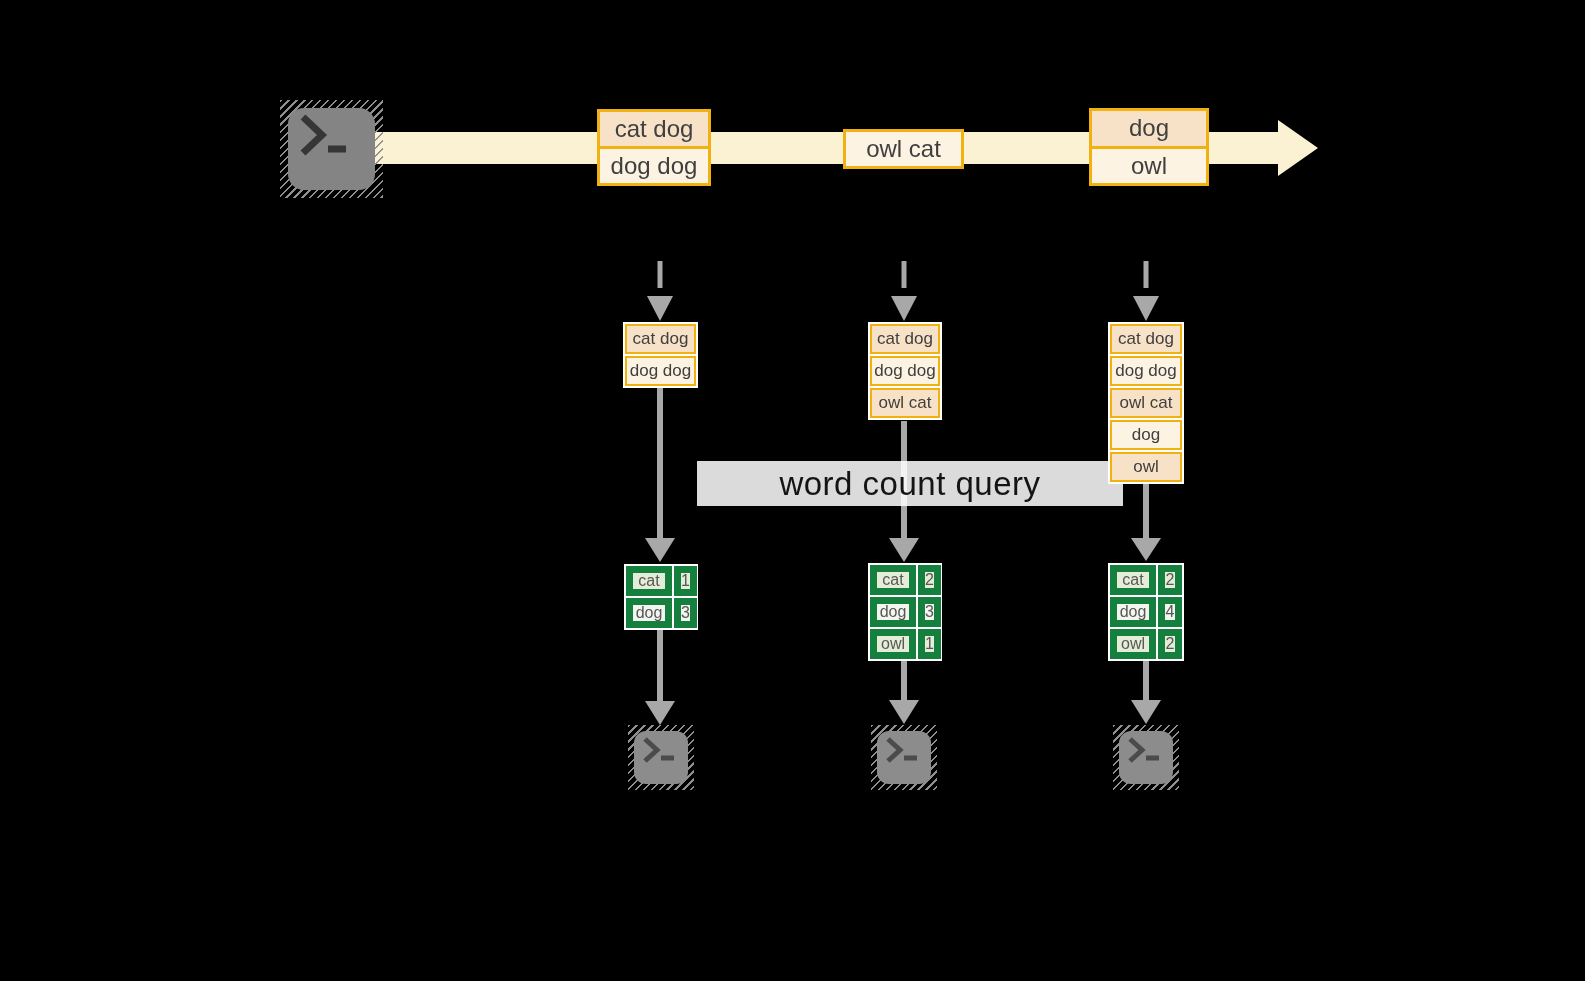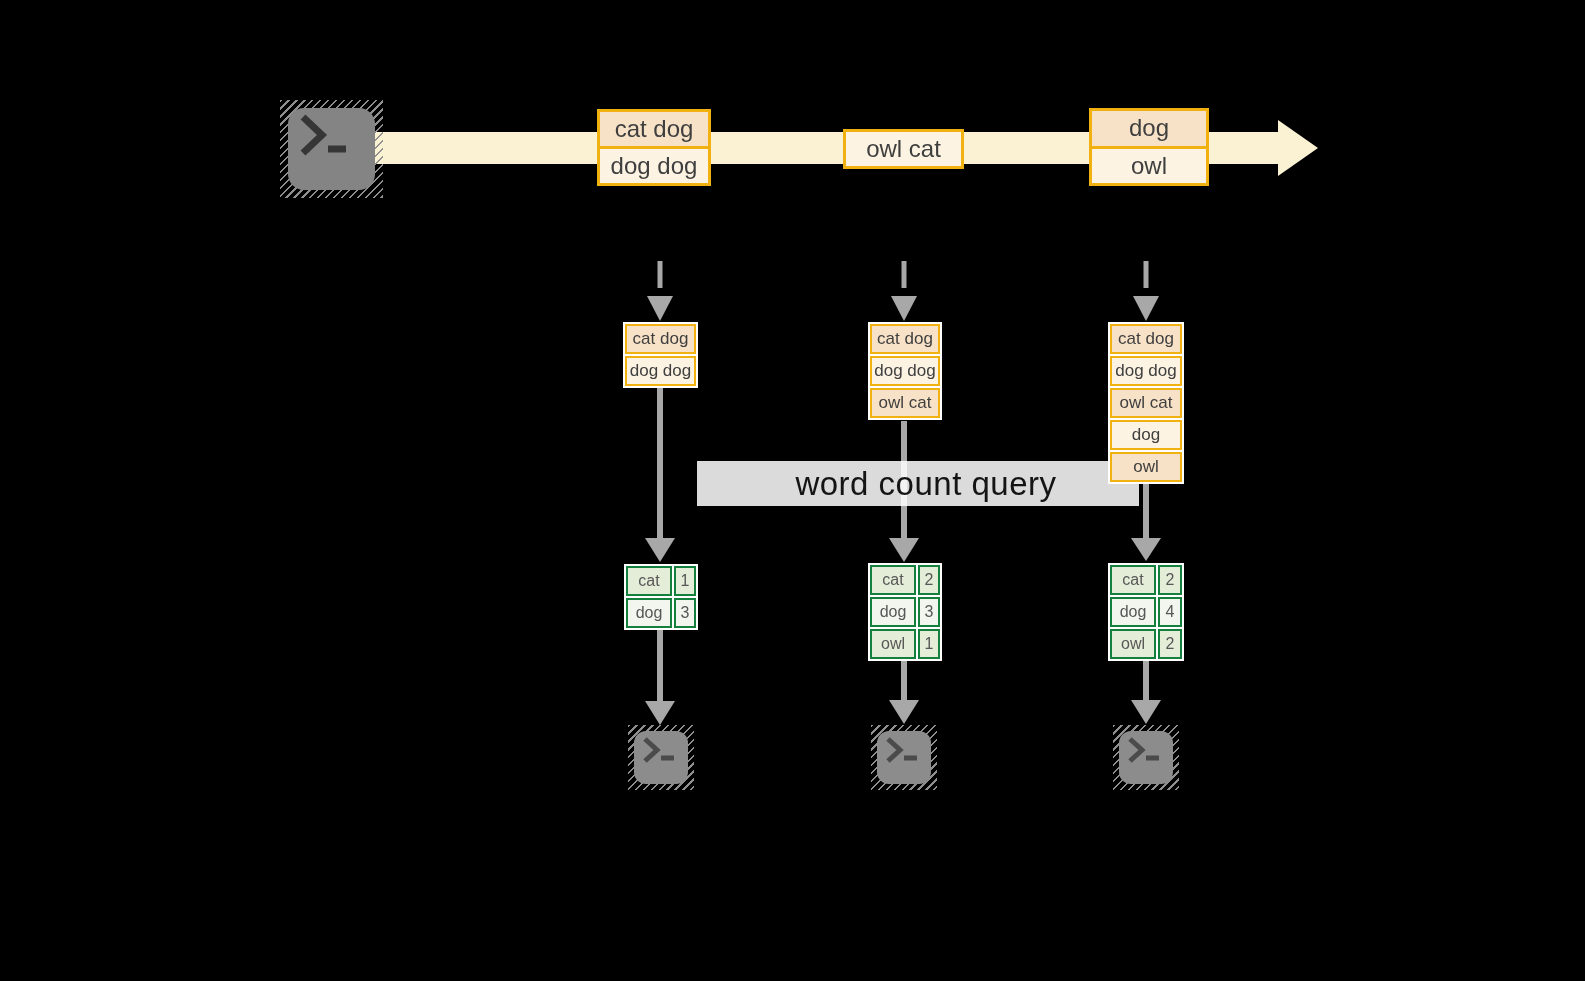--- a/index.html
+++ b/index.html
@@ -44,34 +44,34 @@
     height:26px;border:2px solid #F1B211;
     display:flex;align-items:center;justify-content:center;
     font-size:17px;color:#3F3F3F;
   }
   .mcell.dark{background:#F8E2C7;}
   .mcell.light{background:#FCF3E3;}
 
   
   .banner{
     position:absolute;z-index:2;background:rgba(255,255,255,0.86);
-    display:flex;align-items:center;justify-content:center;padding-left:16px;
+    display:flex;align-items:center;justify-content:center;
   }
   .banner span{
     font-size:33px;font-weight:300;color:#141414;letter-spacing:0.5px;
   }
 
   
   .gtable{
     position:absolute;z-index:3;background:#FFFFFF;padding:2px;box-sizing:border-box;
     display:flex;flex-direction:column;gap:2px;
   }
   .grow{display:flex;gap:2px;}
   .gcell{
-    height:30px;box-sizing:border-box;border:2px solid #15803d;
+    height:30px;box-sizing:border-box;border:7px solid #15803d;
     display:flex;align-items:center;justify-content:center;
     font-size:16px;color:#575757;
   }
   .gname{flex:0 0 46px;}
   .gval{flex:1;}
   .gcell.gdark{background:#E4EDD7;}
   .gcell.glight{background:#F3F6EF;}
 </style>
 </head>
 <body>

